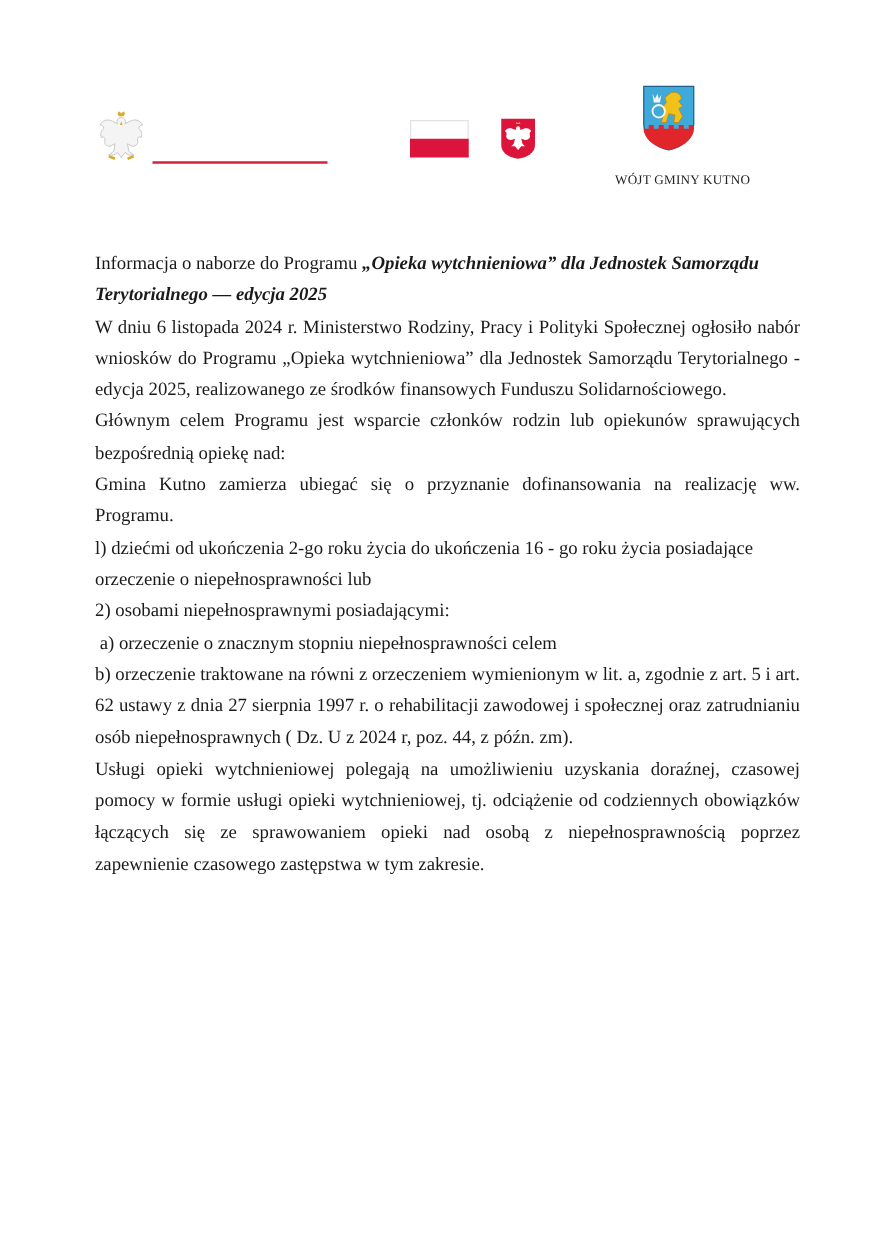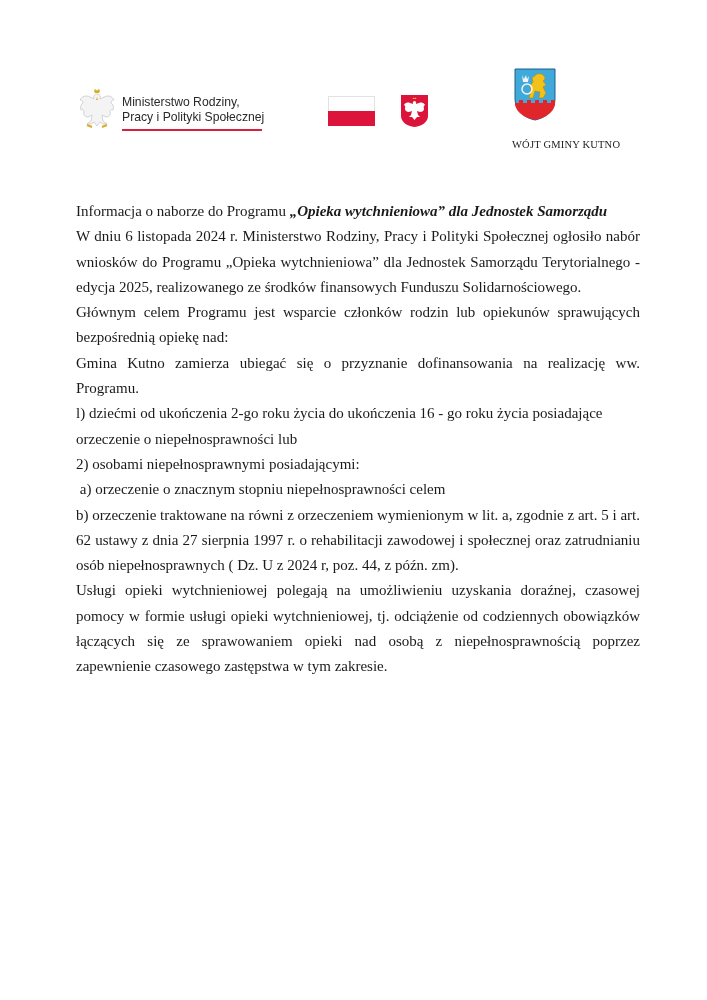--- a/index.html
+++ b/index.html
@@ -7,42 +7,38 @@
   .header { position: absolute; left: 0; top: 0; width: 707px; height: 170px; }
   .ministry-logo { position: absolute; left: 78px; top: 88px; width: 190px; height: 50px; }
   .ministry-eagle { position: absolute; left: 0; top: 0; width: 38px; height: 44px; }
   .ministry-text { position: absolute; left: 44px; top: 7px; font-family: "Liberation Sans", sans-serif; font-size: 12.2px; line-height: 14.5px; color: #2a2a2a; white-space: nowrap; }
   .ministry-underline { position: absolute; left: 44px; top: 41px; width: 140px; height: 2px; background: #d4213d; }
   .pl-flag { position: absolute; left: 328px; top: 96px; width: 47px; height: 30px; }
   .pl-flag .white { height: 15px; background: #ffffff; border: 1px solid #e2e2e2; border-bottom: none; box-sizing: border-box; }
   .pl-flag .red { height: 15px; background: #dc143c; }
   .pl-emblem { position: absolute; left: 400px; top: 94px; width: 29px; height: 34px; }
   .gmina-coa { position: absolute; left: 513px; top: 67px; width: 44px; height: 54px; }
-  .gmina-caption { position: absolute; left: 512px; top: 139px; font-size: 10.5px; letter-spacing: 0.2px; color: #222; white-space: nowrap; }
+  .gmina-caption { position: absolute; left: 492px; top: 139px; font-size: 10.5px; letter-spacing: 0.2px; color: #222; white-space: nowrap; }
   .content { position: absolute; left: 76px; top: 199px; width: 564px; font-size: 15px; line-height: 25.3px; }
   .content p { margin: 0; }
   .justify { text-align: justify; }
   .title em { font-weight: bold; font-style: italic; font-family: Liberation Serif, serif; }
   .gap { height: 25px; }
 </style>
 </head>
 <body>
 
 <div class="header">
   <div class="ministry-logo">
     <svg class="ministry-eagle" viewBox="0 0 38 44">
       <path d="M19 6 C16 6 15 9 16 11 L12 9 C8 7 4 8 2 12 C4 12 5 13 5 15 C3 16 2 19 3 22 C5 21 6 22 6 24 C5 27 7 29 10 29 L14 27 L13 33 L9 36 L13 36 L16 34 L19 38 L22 34 L25 36 L29 36 L25 33 L24 27 L28 29 C31 29 33 27 32 24 C32 22 33 21 35 22 C36 19 35 16 33 15 C33 13 34 12 36 12 C34 8 30 7 26 9 L22 11 C23 9 22 6 19 6 Z" fill="#f4f4f4" stroke="#c9c9c9" stroke-width="0.8"></path>
       <path d="M16 3 L17 1 L19 2.5 L21 1 L22 3 L21 5 L17 5 Z" fill="#d9ad2a"></path>
       <path d="M9 37 L14 39 M29 37 L24 39" stroke="#d9ad2a" stroke-width="2"></path>
       <path d="M19 9 L20 12 L18 12 Z" fill="#d9ad2a"></path>
     </svg>
-    <div class="ministry-text">
-      <div>Ministerstwo Rodziny,</div>
-      <div>Pracy i Polityki Społecznej</div>
-    </div>
     <div class="ministry-underline"></div>
   </div>
 
   <div class="pl-flag">
     <div class="white"></div>
     <div class="red"></div>
   </div>
 
   <svg class="pl-emblem" viewBox="0 0 29 34">
     <path d="M1 1 H28 V22 C28 28 22 32 14.5 33 C7 32 1 28 1 22 Z" fill="#dc143c"></path>
@@ -56,21 +52,21 @@
     <path d="M24 7 C28 6 32 8 32 12 L30 14 L33 18 L30 20 L33 26 L30 31 L26 31 L27 25 L22 24 L20 31 L16 31 L18 24 L17 19 L20 15 L19 11 Z" fill="#f2c21a" stroke="#b9860f" stroke-width="0.6"></path>
     <circle cx="14" cy="22" r="5" fill="none" stroke="#f4f4f4" stroke-width="1.5"></circle>
     <path d="M9 8 L11 12 L13 8 L14 12 L16 9 L15 15 L10 15 Z" fill="#f4f4f4"></path>
   </svg>
 
   <div class="gmina-caption">WÓJT GMINY KUTNO</div>
 </div>
 
 <div class="content">
   <p class="title">
-    <span>Informacja o naborze do Programu </span><em>„Opieka wytchnieniowa” dla Jednostek Samorządu</em><br>
+    <span>Informacja o naborze do Programu </span><em>„Opieka wytchnieniowa” dla Jednostek Samorządu</em><br><em>Terytorialnego — edycja 2025</em>
   </p>
   <p class="justify">W dniu 6 listopada 2024 r. Ministerstwo Rodziny, Pracy i Polityki Społecznej ogłosiło nabór wniosków do Programu „Opieka wytchnieniowa” dla Jednostek Samorządu Terytorialnego - edycja 2025, realizowanego ze środków finansowych Funduszu Solidarnościowego.</p>
   <p class="justify">Głównym celem Programu jest wsparcie członków rodzin lub opiekunów sprawujących bezpośrednią opiekę nad:</p>
   <p class="justify">Gmina Kutno zamierza ubiegać się o przyznanie dofinansowania na realizację ww. Programu.</p>
   <p>l) dziećmi od ukończenia 2-go roku życia do ukończenia 16 - go roku życia posiadające orzeczenie o niepełnosprawności lub</p>
   <p>2) osobami niepełnosprawnymi posiadającymi:</p>
   <p style="white-space: pre;"> a) orzeczenie o znacznym stopniu niepełnosprawności celem</p>
   <p class="justify">b) orzeczenie traktowane na równi z orzeczeniem wymienionym w lit. a, zgodnie z art. 5   i   art. 62 ustawy z dnia 27 sierpnia 1997 r. o rehabilitacji zawodowej i społecznej oraz zatrudnianiu osób niepełnosprawnych ( Dz. U z 2024 r, poz. 44, z późn. zm).</p>
   <p class="justify">Usługi opieki wytchnieniowej polegają na umożliwieniu uzyskania doraźnej, czasowej pomocy w formie usługi opieki wytchnieniowej, tj. odciążenie od codziennych obowiązków łączących się ze sprawowaniem opieki nad osobą z niepełnosprawnością poprzez zapewnienie czasowego zastępstwa w tym zakresie.</p>
   <div class="gap"></div>

